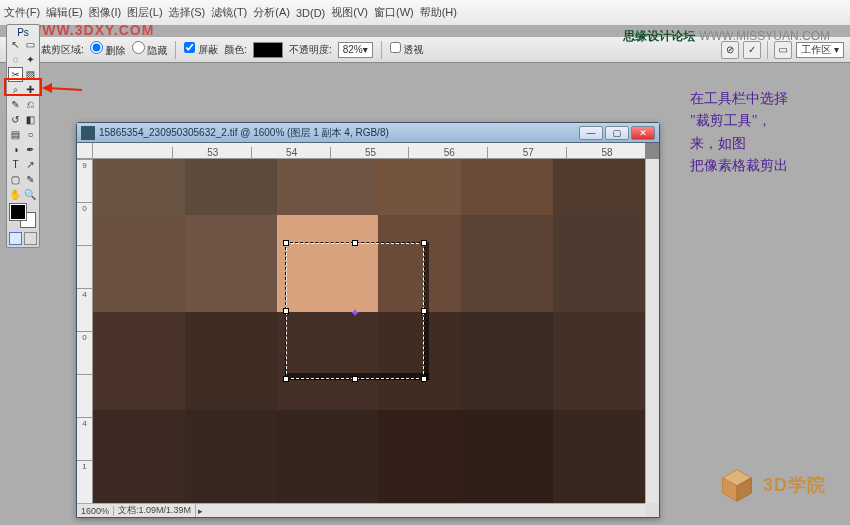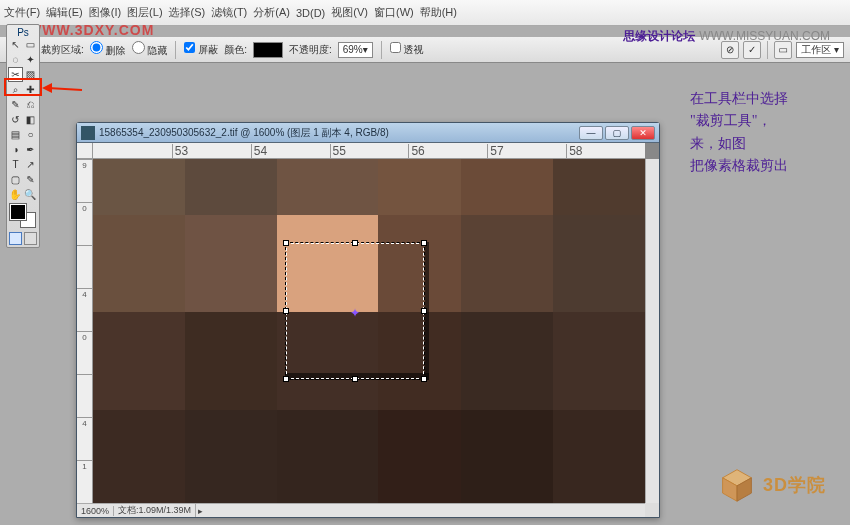--- a/index.html
+++ b/index.html
@@ -36,21 +36,21 @@
 
     .watermark-left {
       position:absolute; top:22px; left:28px;
       color:#d43a3a; font-size:14px; font-weight:bold; letter-spacing:1px;
       opacity:0.85;
     }
     .watermark-top-right {
       position:absolute; top:28px; right:20px;
       color:#888; font-size:12px;
     }
-    .watermark-top-right .cn { color:#4c1d95; font-weight:bold; margin-right:4px;margin-top:28px; }
+    .watermark-top-right .cn { color:#14532d; font-weight:bold; margin-right:4px;margin-top:28px; }
 
     .toolbox {
       position:absolute; left:6px; top:24px;
       width:34px;
       background:linear-gradient(#e9e9e9,#d6d6d6);
       border:1px solid #888; border-radius:2px;
       display:flex; flex-direction:column; align-items:center;
       padding:2px 1px;
     }
     .tool-row { display:flex; }
@@ -95,21 +95,21 @@
       padding:0 4px; font-size:10px; color:#234;
     }
     .doc-title .icon { width:14px; height:14px; background:#356; margin-right:4px; }
     .win-btns { margin-left:auto; display:flex; gap:2px; }
     .win-btn { width:24px; height:14px; border:1px solid #789; border-radius:2px; display:flex; align-items:center; justify-content:center; font-size:9px; }
     .win-min { background:linear-gradient(#eef,#cde); color:#123; }
     .win-max { background:linear-gradient(#eef,#cde); color:#123; }
     .win-close { background:linear-gradient(#f88,#d33); color:#fff; }
 
     .doc-body { flex:1; display:flex; position:relative; background:#888; }
-    .ruler-h { position:absolute; top:0; left:16px; right:14px; height:16px; background:#eee; border-bottom:1px solid #999; font-size:12px; color:#555; display:flex; align-items:flex-end; }
+    .ruler-h { position:absolute; top:0; left:16px; right:14px; height:16px; background:#eee; border-bottom:1px solid #999; font-size:10px; color:#555; display:flex; align-items:flex-end;text-align:center; }
     .ruler-h span { flex:1; border-left:1px solid #999; padding-left:2px; }
     .ruler-v { position:absolute; top:16px; left:0; bottom:14px; width:16px; background:#eee; border-right:1px solid #999; font-size:8px; color:#555; display:flex; flex-direction:column; }
     .ruler-v span { flex:1; border-top:1px solid #999; padding-top:1px; text-align:center; }
     .ruler-corner { position:absolute; top:0; left:0; width:16px; height:16px; background:#eee; border-right:1px solid #999; border-bottom:1px solid #999; }
 
     .canvas-area {
       position:absolute; top:16px; left:16px; right:14px; bottom:14px;
       overflow:hidden;
     }
     .pixel-grid {
@@ -178,21 +178,21 @@
   <div class="opt-icon">✂</div>
   <div class="opt-sep"></div>
   <span>裁剪区域:</span>
   <label><input type="radio" name="ca" checked="" style=""> <span>删除</span></label>
   <label><input type="radio" name="ca" style=""> <span>隐藏</span></label>
   <div class="opt-sep"></div>
   <label><input type="checkbox" checked="" style=""> <span>屏蔽</span></label>
   <span>颜色:</span>
   <div class="opt-swatch"></div>
   <span>不透明度:</span>
-  <div class="opt-select"><span>69%</span> ▾</div>
+  <div class="opt-select"><span>82%</span> ▾</div>
   <div class="opt-sep"></div>
   <label><input type="checkbox" style=""> <span>透视</span></label>
   <div class="opt-right">
     <div class="opt-icon">⊘</div>
     <div class="opt-icon">✓</div>
     <div class="opt-sep"></div>
     <div class="opt-icon">▭</div>
     <div class="opt-select">工作区 ▾</div>
   </div>
 </div>

